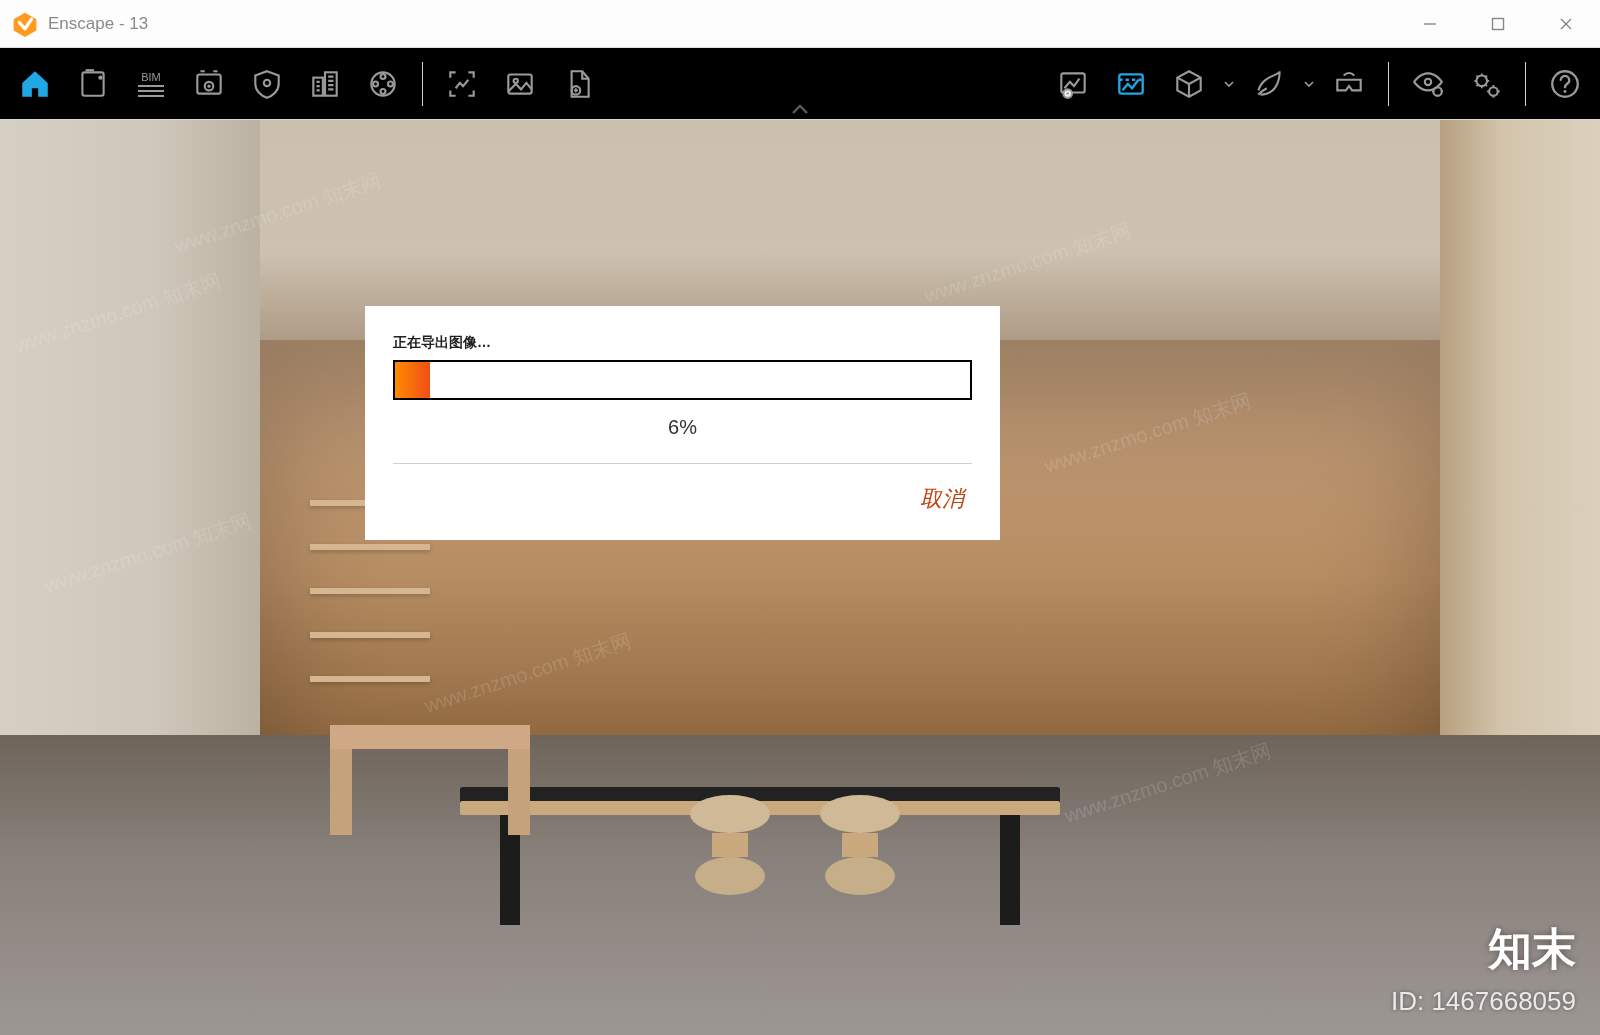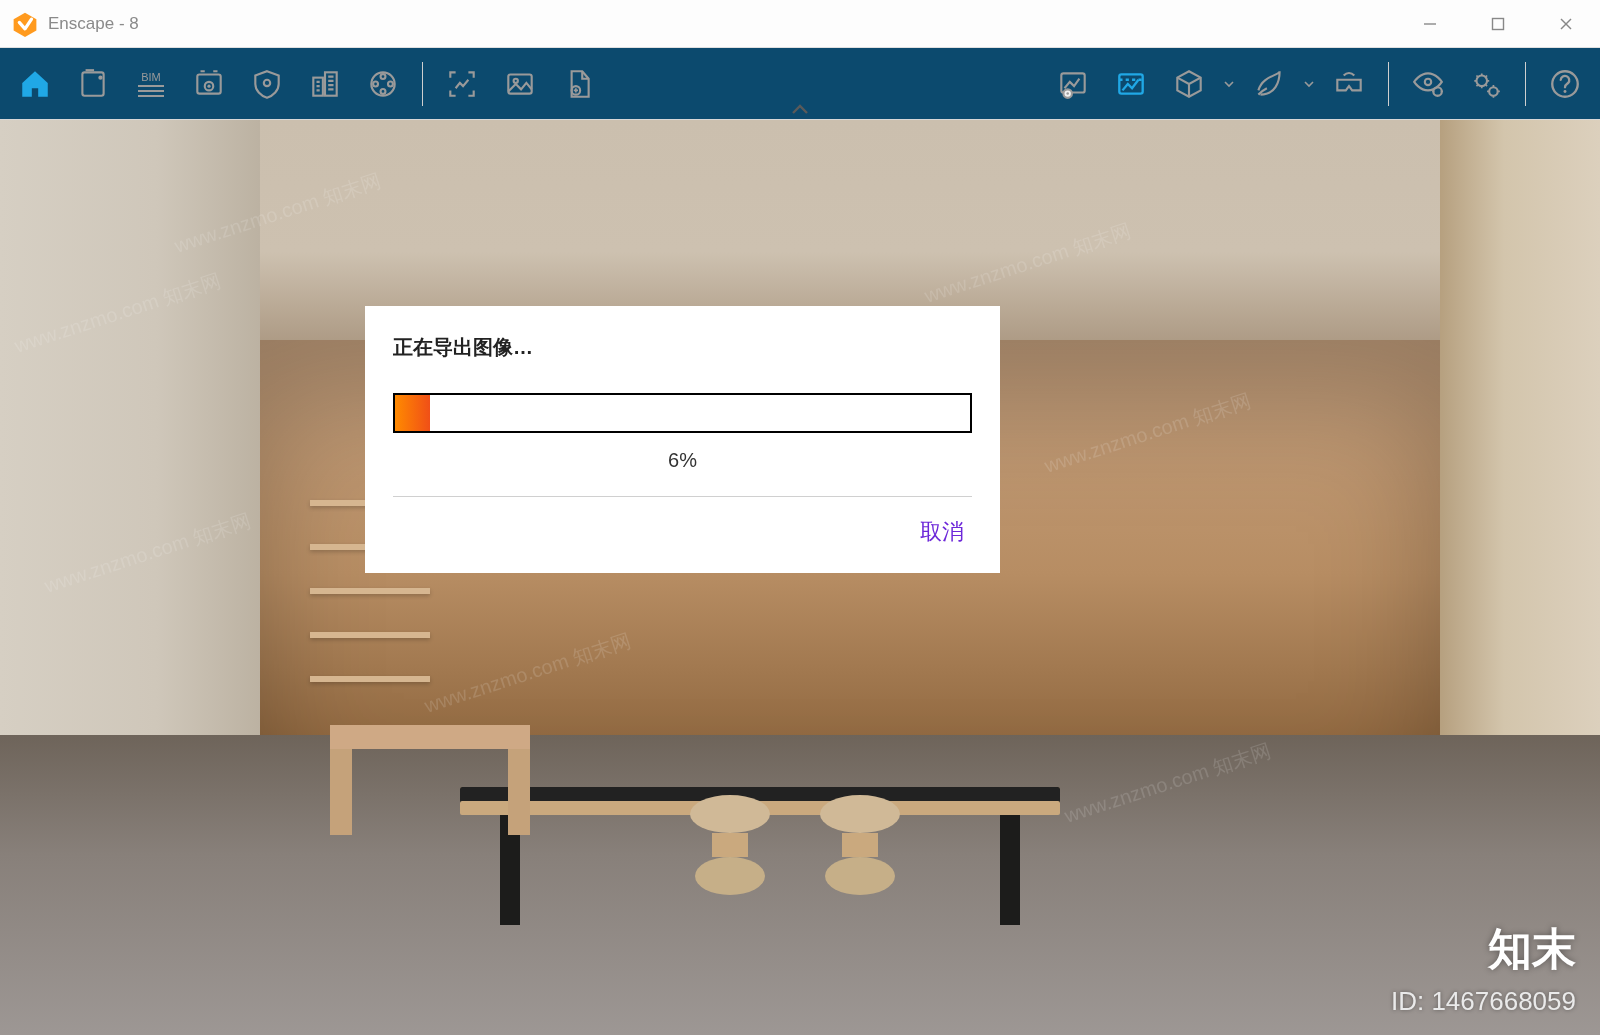--- a/index.html
+++ b/index.html
@@ -23,21 +23,21 @@
   .win-btn {
     width: 68px; height: 48px;
     display: flex; align-items: center; justify-content: center;
     color: #888; cursor: pointer;
   }
 
   
   .toolbar {
     width: 100%; height: 72px;
     display: flex; align-items: center;
-    background: #0c4a6e;
+    background: #000000;
     border-bottom: 1px solid #d7d7d7;
     padding: 0 6px;
     position: relative;
   }
   .tb-group { display: flex; align-items: center; gap: 0px; }
   .tb-btn {
     width: 58px; height: 58px;
     display: flex; align-items: center; justify-content: center;
     border-radius: 6px;
     color: #9a9a9a;
@@ -93,32 +93,32 @@
   .scene-bench .legs{width:22px;height:86px;background:#c5a27a;display:inline-block;}
   .shelves { position:absolute; left:310px; top:380px; width:120px; display:flex; flex-direction:column; gap:38px;}
   .shelf { width:120px; height:6px; background:#d6b690; box-shadow:0 2px 4px rgba(0,0,0,.2);}
 
   
   .dialog {
     position:absolute; left:365px; top:186px; width:635px;
     background:#fff; padding: 28px 28px 0 28px;
     box-shadow: none;
   }
-  .dialog-title { font-size:20px; color:#222; font-weight:700; margin-bottom:32px;}
+  .dialog-title { font-size:14px; color:#222; font-weight:700; margin-bottom:8px;}
   .progress-track {
     width:100%; height:40px; border:2px solid #000; position:relative; background:#fff;
   }
   .progress-fill {
     position:absolute; left:0; top:0; bottom:0; width:6%;
     background: linear-gradient(90deg,#ff8a00 0%, #f04f17 100%);
   }
   .progress-label { text-align:center; font-size:20px; color:#333; margin:16px 0 24px 0;}
   .dialog-sep { width:100%; height:1px; background:#d0d0d0;}
   .dialog-actions { display:flex; justify-content:flex-end; padding:20px 8px 26px 8px;}
-  .dialog-btn { font-size:22px; color:#6d28d9; cursor:pointer; background:none; border:none; }
+  .dialog-btn { font-size:22px; color:#c2410c; cursor:pointer; background:none; border:none;font-style:italic; }
 
   
   .wm { position:absolute; color:rgba(255,255,255,0.14); font-size:20px; transform:rotate(-18deg); pointer-events:none; white-space:nowrap;}
   .wm.a{left:10px; top:180px;} .wm.b{left:540px; top:340px;} .wm.c{left:1040px; top:300px;}
   .wm.d{left:40px; top:420px;} .wm.e{left:420px; top:540px;} .wm.f{left:1060px; top:650px;}
   .wm.g{left:170px; top:80px;} .wm.h{left:920px; top:130px;}
 
   .brand-mark { position:absolute; right:24px; bottom:56px; font-size:44px; font-weight:700; color:#ffffff; text-shadow:0 0 6px rgba(0,0,0,.4);}
   .brand-id { position:absolute; right:24px; bottom:18px; font-size:26px; color:#eaeaea; text-shadow:0 0 4px rgba(0,0,0,.4);}
 </style>
@@ -126,21 +126,21 @@
 <body>
 
 <div class="titlebar">
   <div class="titlebar-left">
     <span class="titlebar-logo">
       <svg viewBox="0 0 32 32">
         <polygon points="16,2 30,10 30,24 16,32 2,24 2,10" fill="#ff9a1e"></polygon>
         <path d="M9 14 L16 22 L24 10" fill="none" stroke="#fff" stroke-width="4" stroke-linecap="round" stroke-linejoin="round"></path>
       </svg>
     </span>
-    <span class="titlebar-title">Enscape - 8</span>
+    <span class="titlebar-title">Enscape - 13</span>
   </div>
   <div class="titlebar-spacer"></div>
   <div class="titlebar-controls">
     <div class="win-btn">
       <svg width="14" height="14" viewBox="0 0 14 14">
           <line x1="1" y1="7" x2="13" y2="7" stroke="currentColor" stroke-width="1.4"></line>
         </svg>
     </div>
     <div class="win-btn">
       <svg width="14" height="14" viewBox="0 0 14 14">

